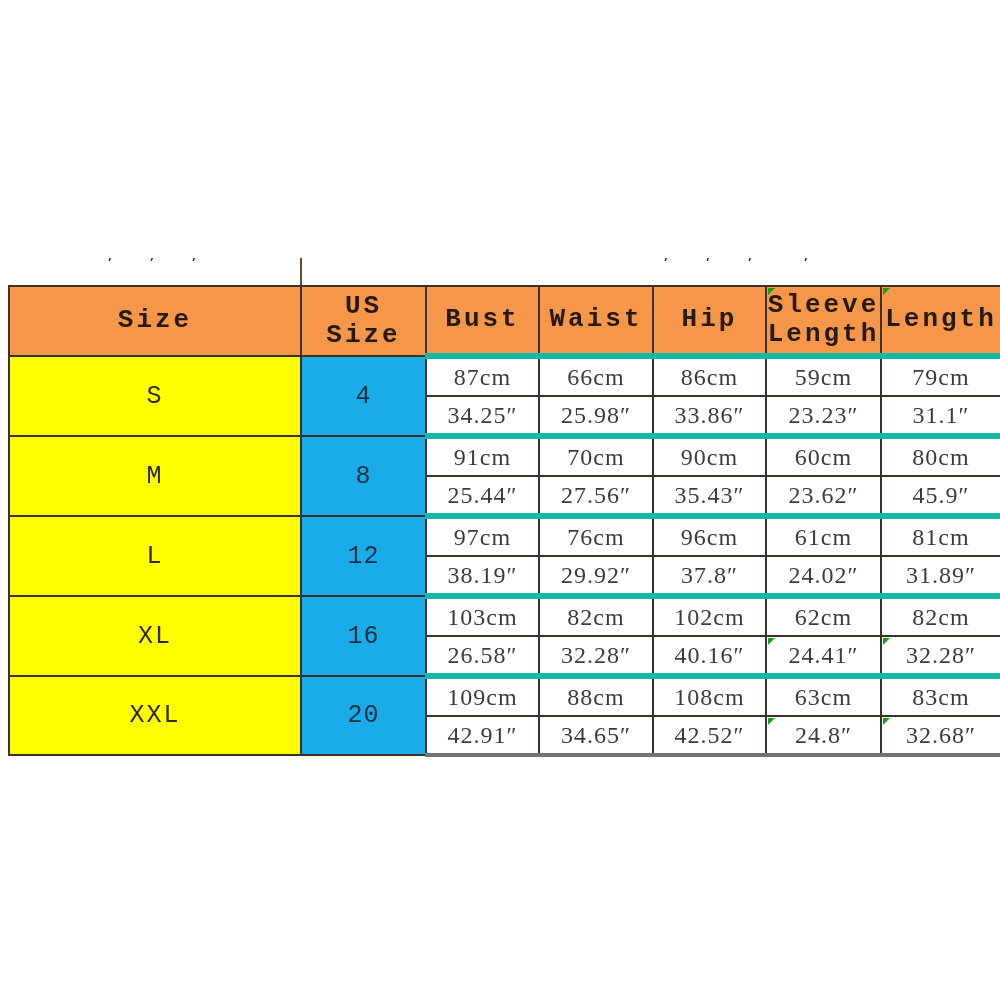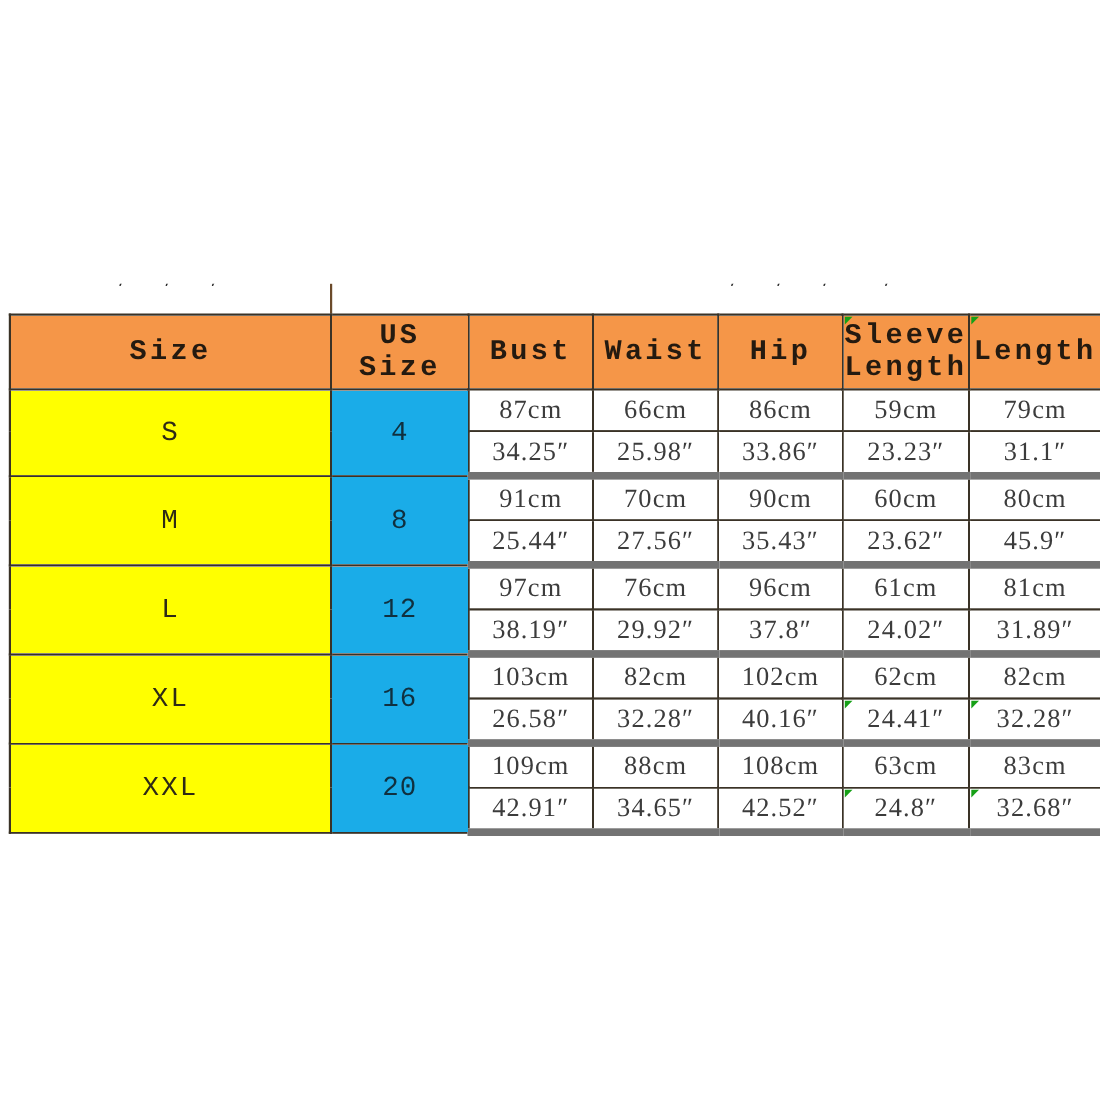--- a/index.html
+++ b/index.html
@@ -98,22 +98,22 @@
     height: 36px;
     font-size: 24px;
     letter-spacing: 1px;
     color: #3c3c3c;
     border: 1px solid #6e6e6e;
     border-left: 2px solid #4a4a4a;
     border-right: 2px solid #4a4a4a;
     font-family: "Liberation Serif", "DejaVu Serif", serif;
     white-space: nowrap;
   }
-  .meas-cell.row-top    { border-top: 2px solid #14b8a6; }
-  .meas-cell.row-bottom { border-bottom: 7px solid #737373; }
+  .meas-cell.row-top    { border-top: 6px solid #14b8a6; }
+  .meas-cell.row-bottom { border-bottom: 4px solid #737373; }
 
   
   .corner-flag {
     position: absolute;
     left: 1px;
     top: 1px;
     width: 0;
     height: 0;
     border-left: 7px solid #16a016;
     border-bottom: 7px solid transparent;

